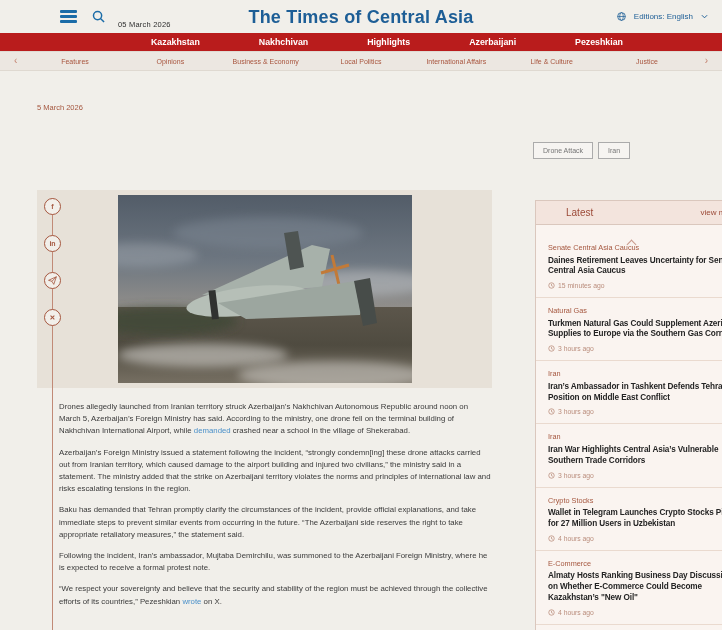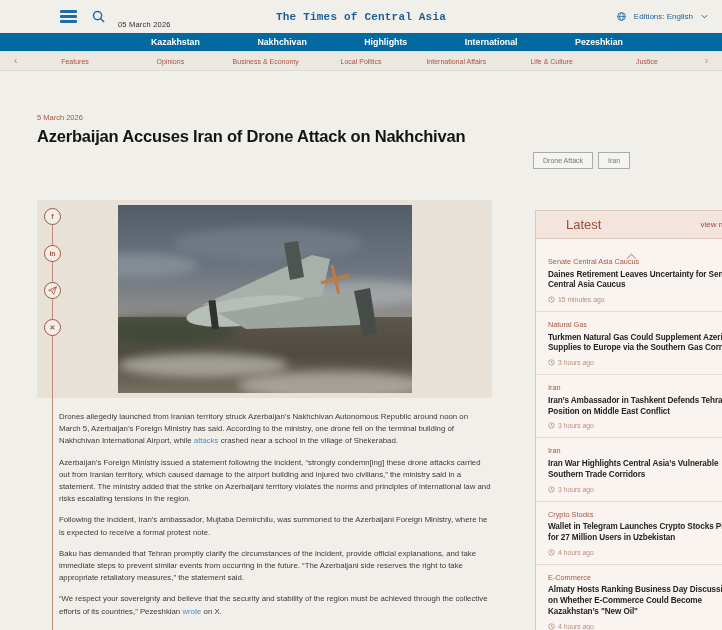--- a/index.html
+++ b/index.html
@@ -7,38 +7,38 @@
   .page{width:722px;height:630px;position:relative;overflow:hidden;background:#F1EFEA;
         font-family:"Liberation Sans",sans-serif;-webkit-font-smoothing:antialiased;}
 
   
   .topbar{height:33px;display:flex;align-items:center;position:relative;padding:0 14px 0 60px;box-sizing:border-box;}
   .hamburger{cursor:pointer;padding:2px 0;}
   .hamburger span{display:block;width:17px;height:2.4px;background:#1B6CA8;margin:2.5px 0;border-radius:1px;}
   .search-ic{margin-left:15px;display:flex;}
   .tb-date{font-size:7.5px;color:#2e2e2e;margin-left:13px;letter-spacing:.2px;margin-top:16px;}
   .logo{position:absolute;left:50%;top:50%;transform:translate(-50%,-50%);
-        font-family:Liberation Mono, monospace;font-weight:700;font-size:11px;color:#1D5E96;white-space:nowrap;letter-spacing:.2px;}
+        font-family:Liberation Sans, sans-serif;font-weight:700;font-size:18px;color:#1D5E96;white-space:nowrap;letter-spacing:.2px;}
   .tb-right{margin-left:auto;display:flex;align-items:center;gap:8px;color:#1D5E96;font-size:8px;cursor:pointer;}
 
   
-  .pnav{height:18px;background:#0369a1;display:flex;align-items:center;justify-content:space-between;
+  .pnav{height:18px;background:#b91c1c;display:flex;align-items:center;justify-content:space-between;
         padding:0 99px 0 151px;}
   .pnav-item{color:#fff;font-size:8.8px;font-weight:700;cursor:pointer;white-space:nowrap;}
 
   
   .snav{height:20px;background:#ECE7E1;border-top:1px solid #E0DBD3;border-bottom:1px solid #DFD9D1;
         display:flex;align-items:center;padding:0 4px;box-sizing:border-box;}
   .snav-ch{font-size:10px;color:#C4826F;padding:0 10px;cursor:pointer;line-height:1;}
   .snav-items{flex:1;display:flex;}
   .snav-item{flex:1;text-align:center;font-size:7px;color:#A8553E;cursor:pointer;white-space:nowrap;}
 
   
   .main{position:relative;height:577px;}
-  .art-date{margin:42px 0 0 37px;font-size:7.5px;color:#A5573F;}
+  .art-date{margin:32px 0 0 37px;font-size:7.5px;color:#A5573F;}
   .art-title{margin:5px 0 0 37px;width:475px;font-size:16.5px;line-height:1.15;color:#141414;
              font-weight:700;letter-spacing:-.2px;}
   .tags{position:absolute;top:39px;left:533px;display:flex;gap:5px;}
   .tag{border:1px solid #ABABAB;color:#767676;font-size:7px;padding:4px 9px;background:rgba(255,255,255,.35);cursor:pointer;white-space:nowrap;}
 
   .figure{position:absolute;left:37px;top:87px;width:455px;height:198px;background:#E7E1D8;
           display:flex;align-items:center;justify-content:center;margin:0;}
 
   
   .share-rail{position:absolute;left:52px;top:95px;bottom:0;width:1px;background:#C18A77;z-index:3;}
@@ -47,21 +47,21 @@
               justify-content:center;font-size:7px;font-weight:700;cursor:pointer;}
 
   .paras{position:absolute;left:59px;top:298px;width:432px;font-size:7.8px;line-height:12.2px;color:#3A3A3A;}
   .paras p{margin:0 0 9px 0;}
   .inline-link{color:#4A90C9;text-decoration:none;cursor:pointer;}
 
   
   .sidebar{position:absolute;left:535px;top:97px;width:213px;border:1px solid #DAC7BD;background:#FAF4F0;box-sizing:border-box;}
   .sb-head{display:flex;justify-content:space-between;align-items:center;background:#F3E4DD;
            border-bottom:1px solid #DAC7BD;padding:6px 10px;}
-  .sb-title{font-size:13px;color:#9C4A38;padding-left:20px;}
+  .sb-title{font-size:10px;color:#9C4A38;padding-left:20px;}
   .sb-more{font-size:8px;color:#9C4A38;white-space:nowrap;text-decoration:none;cursor:pointer;}
   .sb-items{padding-top:10px;}
   .sb-item{padding:8px 8px 8px 12px;border-bottom:1px solid #EADACF;position:relative;cursor:pointer;}
   .sb-item:last-child{border-bottom:none;}
   .sb-cat{font-size:7.3px;color:#A5573F;margin-bottom:3.5px;}
   .sb-title-text{font-size:8.2px;font-weight:700;color:#242424;line-height:1.32;margin-bottom:5px;letter-spacing:-.1px;}
   .sb-time{display:flex;align-items:center;gap:3px;font-size:6.8px;color:#BA8D7C;}
   .sb-clock{display:flex;}
   .sb-caret{position:absolute;left:92px;top:4px;width:8px;height:8px;}
   .sb-caret::before{content:"";position:absolute;left:0;top:2px;width:6px;height:6px;
@@ -100,42 +100,41 @@
             <polyline points="1,1 4,4 7,1" fill="none" stroke="#1D5E96" stroke-width="1.1"></polyline>
           </svg>
       </span>
     </div>
   </header>
 
   <nav class="pnav">
       <div class="pnav-item">Kazakhstan</div>
       <div class="pnav-item">Nakhchivan</div>
       <div class="pnav-item">Highlights</div>
-      <div class="pnav-item">International</div>
+      <div class="pnav-item">Azerbaijani</div>
       <div class="pnav-item">Pezeshkian</div>
     </nav>
 
   <nav class="snav">
     <span class="snav-ch">‹</span>
     <div class="snav-items">
         <div class="snav-item">Features</div>
         <div class="snav-item">Opinions</div>
         <div class="snav-item">Business &amp; Economy</div>
         <div class="snav-item">Local Politics</div>
         <div class="snav-item">International Affairs</div>
         <div class="snav-item">Life &amp; Culture</div>
         <div class="snav-item">Justice</div>
       </div>
     <span class="snav-ch">›</span>
   </nav>
 
   <main class="main">
 
     <div class="art-date">5 March 2026</div>
-    <h1 class="art-title">Azerbaijan Accuses Iran of Drone Attack on Nakhchivan</h1>
     <div class="tags">
         <div class="tag">Drone Attack</div>
         <div class="tag">Iran</div>
       </div>
 
     <figure class="figure">
       <div style="display:flex;" aria-label="Gray delta-wing kamikaze drone flying over misty wooded hills">
         <svg width="294" height="188" viewBox="0 0 294 188">
           <defs>
             <linearGradient id="sky" x1="0" y1="0" x2="0" y2="1">
@@ -178,24 +177,24 @@
         <div class="share-icon" style="top: 37px;">in</div>
         <div class="share-icon" style="top: 74px;">
           <svg width="9" height="9" viewBox="0 0 10 10">
             <path d="M0.6,4.8 L9.3,0.8 L6.4,9.3 L4.4,5.9 Z M4.4,5.9 L9.3,0.8" fill="none" stroke="currentColor" stroke-width="0.9"></path>
           </svg>
         </div>
         <div class="share-icon" style="top: 111px;">✕</div>
       </div>
 
     <div class="paras">
-        <p>Drones allegedly launched from Iranian territory struck Azerbaijan’s Nakhchivan Autonomous Republic around noon on March 5, Azerbaijan’s Foreign Ministry has said. According to the ministry, one drone fell on the terminal building of Nakhchivan International Airport, while <a class="inline-link">attacks</a> crashed near a school in the village of Shekerabad.</p>
+        <p>Drones allegedly launched from Iranian territory struck Azerbaijan’s Nakhchivan Autonomous Republic around noon on March 5, Azerbaijan’s Foreign Ministry has said. According to the ministry, one drone fell on the terminal building of Nakhchivan International Airport, while <a class="inline-link">demanded</a> crashed near a school in the village of Shekerabad.</p>
         <p>Azerbaijan’s Foreign Ministry issued a statement following the incident, “strongly condemn[ing] these drone attacks carried out from Iranian territory, which caused damage to the airport building and injured two civilians,” the ministry said in a statement. The ministry added that the strike on Azerbaijani territory violates the norms and principles of international law and risks escalating tensions in the region.</p>
+        <p>Baku has demanded that Tehran promptly clarify the circumstances of the incident, provide official explanations, and take immediate steps to prevent similar events from occurring in the future. “The Azerbaijani side reserves the right to take appropriate retaliatory measures,” the statement said.</p>
         <p>Following the incident, Iran’s ambassador, Mujtaba Demirchilu, was summoned to the Azerbaijani Foreign Ministry, where he is expected to receive a formal protest note.</p>
-        <p>Baku has demanded that Tehran promptly clarify the circumstances of the incident, provide official explanations, and take immediate steps to prevent similar events from occurring in the future. “The Azerbaijani side reserves the right to take appropriate retaliatory measures,” the statement said.</p>
         <p>“We respect your sovereignty and believe that the security and stability of the region must be achieved through the collective efforts of its countries,” Pezeshkian <a class="inline-link">wrote</a> on X.</p>
       </div>
 
     <aside class="sidebar">
       <div class="sb-head">
         <span class="sb-title">Latest</span>
         <a class="sb-more">view more</a>
       </div>
       <div class="sb-items">
           <div class="sb-item">

